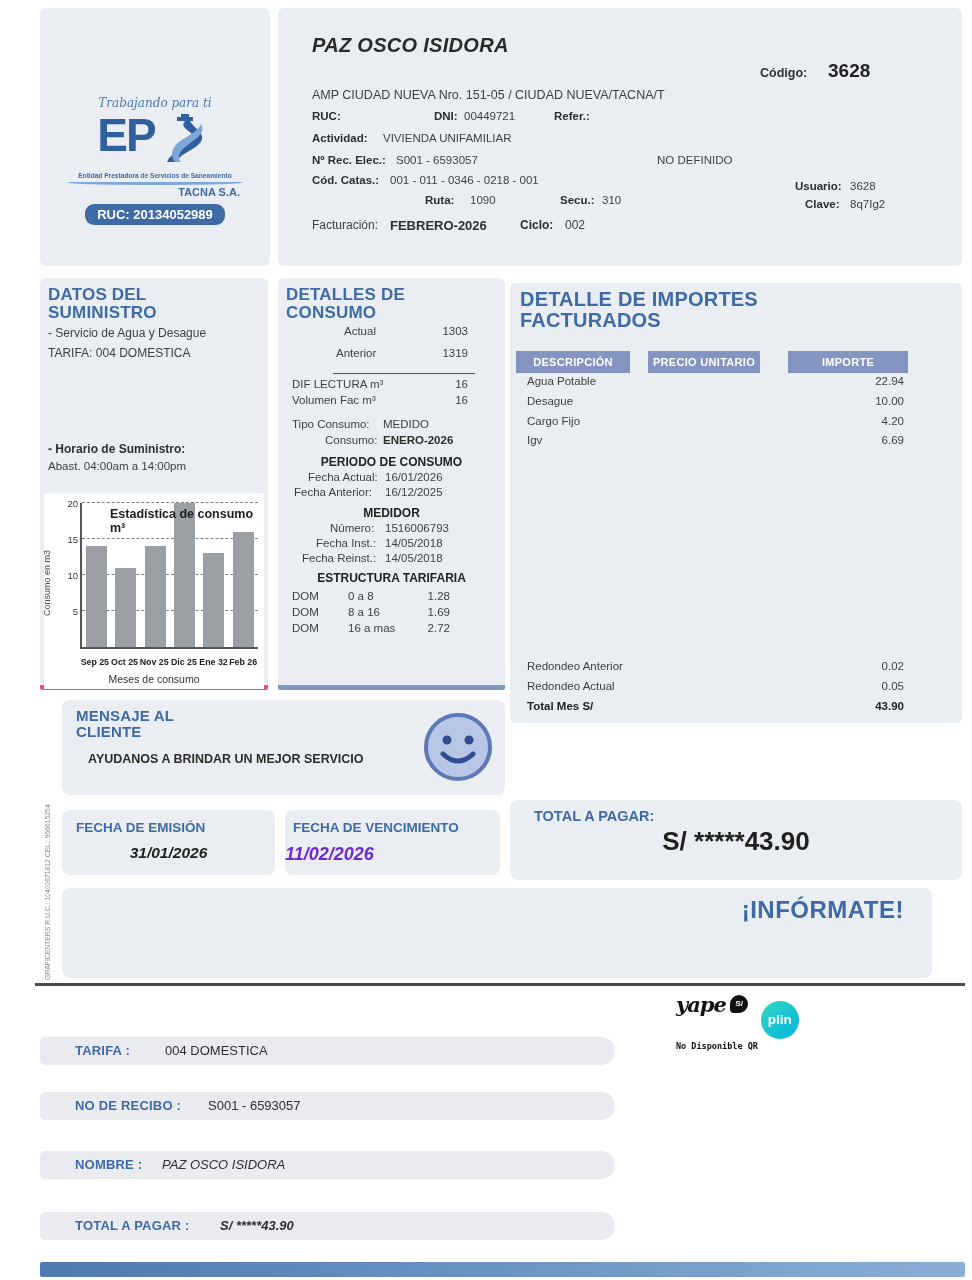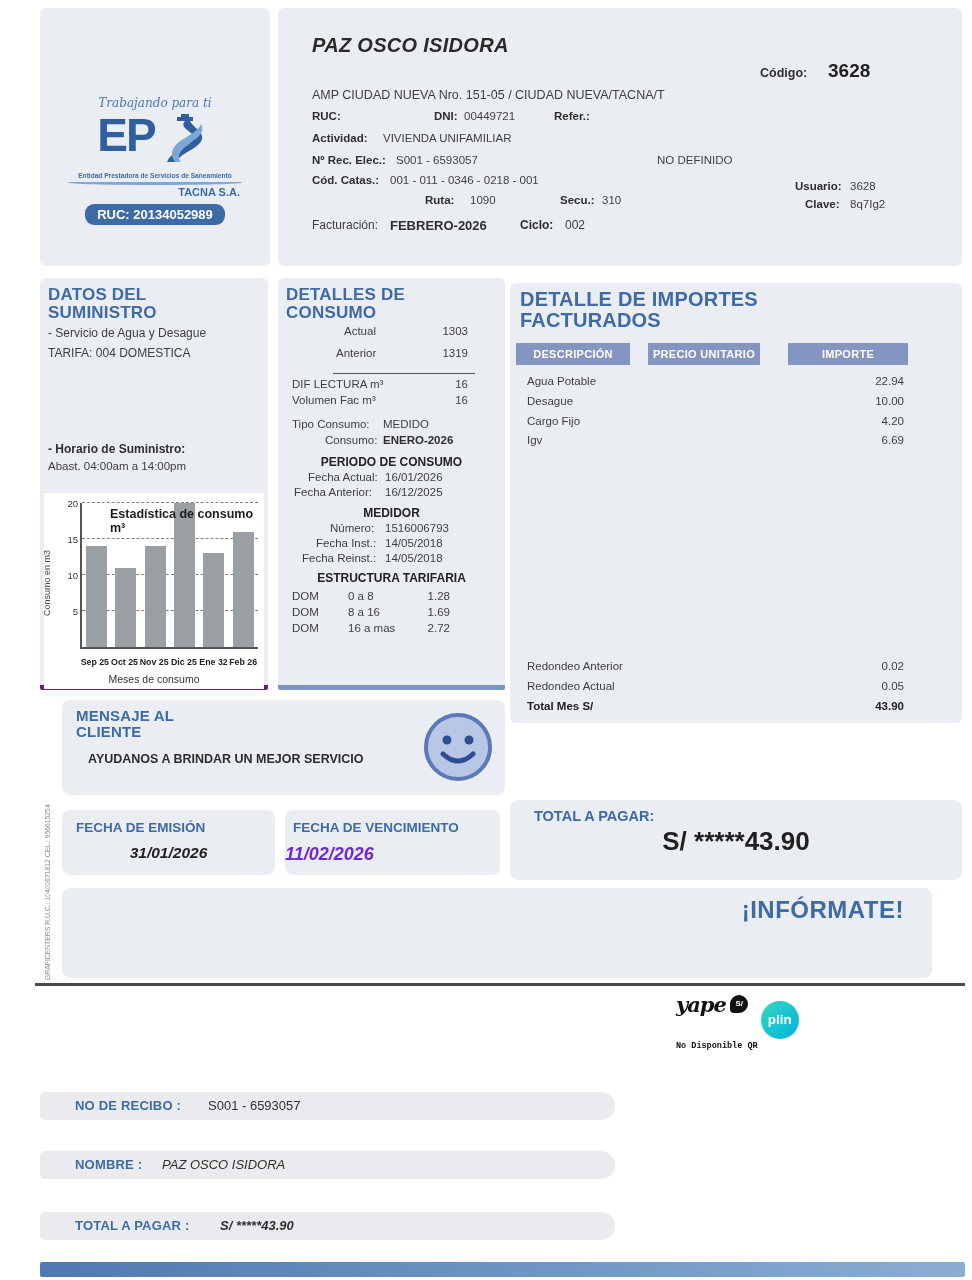--- a/index.html
+++ b/index.html
@@ -34,21 +34,21 @@
   .gridline { position:absolute; left:0; right:0; border-top:1px dashed #808080; }
   .ytick { position:absolute; right:100%; margin-right:4px; transform:translateY(50%); font-size:9.5px; color:#333; }
   .bars { position:absolute; left:0; right:0; top:0; bottom:0; display:flex; align-items:flex-end; justify-content:space-around; }
   .bar { width:21px; background:#9a9fa4; }
   .xticks { position:absolute; left:36px; right:6px; bottom:22px; display:flex; justify-content:space-around; }
   .xtick { font-size:8.8px; font-weight:bold; color:#222; width:30px; text-align:center; }
   .chart-title { position:absolute; left:28px; top:4px; font-size:12.5px; font-weight:bold; color:#1d1d1d; }
   .chart-xlabel { position:absolute; left:0; right:0; bottom:4px; text-align:center; font-size:10.5px; color:#333; }
 
   
-  .chip { position:absolute; top:0; background:#8495c1; color:#fff; font-weight:bold; font-size:11px;
+  .chip { position:absolute; top:8px; background:#8495c1; color:#fff; font-weight:bold; font-size:11px;
           text-align:center; padding:5px 0; letter-spacing:.3px; }
   .irow { position:absolute; left:0; right:0; height:20px; font-size:11.5px; color:#3f3f3f; }
   .irow .d { position:absolute; left:17px; }
   .irow .m { position:absolute; right:58px; }
 
   .stub-row { position:absolute; left:40px; width:575px; height:28px; background:#e9ebef;
               border-radius:5px 14px 14px 5px; }
   .stub-lab { position:absolute; left:35px; top:6px; font-size:13px; font-weight:bold; color:#3e6ba6; letter-spacing:.2px; }
   .stub-val { position:absolute; top:6px; font-size:13px; color:#2f2f2f; }
 
@@ -127,21 +127,21 @@
       <span class="val abs" style="left:572px;">8q7Ig2</span>
     </div>
     <div class="row" style="top:210px; font-size:12px;">
       <span class="val abs" style="left:34px;">Facturación:</span>
       <span class="lab abs" style="left:112px; font-size:13px;">FEBRERO-2026</span>
       <span class="lab abs" style="left:242px;">Ciclo:</span>
       <span class="val abs" style="left:287px;">002</span>
     </div>
   </div>
 
-  <div class="panel" style="left:40px; top:278px; width:228px; height:412px; border-bottom:5px solid #701a75; border-radius:6px 6px 2px 2px;">
+  <div class="panel" style="left:40px; top:278px; width:228px; height:412px; border-bottom:5px solid #ec4899; border-radius:6px 6px 2px 2px;">
     <div class="hdg abs" style="left:8px; top:8px; width:160px;">DATOS DEL SUMINISTRO</div>
     <div class="row" style="top:48px;">
         <span class="val abs" style="left:8px; font-size:12px;">- Servicio de Agua y Desague</span>
       </div>
     <div class="row" style="top:68px;">
         <span class="val abs" style="left:8px; font-size:12px;">TARIFA: 004 DOMESTICA</span>
       </div>
     <div class="row" style="top:164px;">
         <span class="lab abs" style="left:8px; font-size:12px;">- Horario de Suministro:</span>
       </div>
@@ -321,23 +321,27 @@
   </div>
 
   <div class="side-vertical">GRAFICENTERS   R.U.C.: 10400671812  CEL.: 956615254</div>
 
   <div class="tearline"></div>
 
   <div class="abs" style="left:676px; top:992px; width:150px;">
     <span style="font-family:'DejaVu Serif',serif; font-style:italic; font-weight:bold; font-size:21px; color:#111; letter-spacing:-1px;">yape</span>
     <span style="display:inline-block; width:18px; height:18px; background:#111; border-radius:50% 50% 50% 4px; color:#fff; font-size:8px; font-weight:bold; text-align:center; line-height:18px; vertical-align:6px;">S/</span>
     <span style="display:inline-block; width:38px; height:38px; margin-left:8px; border-radius:50%; background:linear-gradient(135deg,#35d6c2,#00b4de); color:#fff; font-weight:bold; font-size:13.5px; text-align:center; line-height:38px; vertical-align:-12px;">plin</span>
-    <div class="mono b" style="font-size:8.5px; color:#111; margin-top:2px;font-family:Liberation Mono, monospace;">No Disponible QR</div>
-  </div>
-
+    <div class="mono b" style="font-size:8.5px; color:#111; margin-top:2px;">No Disponible QR</div>
+  </div>
+
+  <div class="stub-row" style="top:1037px;">
+    <span class="stub-lab">TARIFA :</span>
+    <span class="stub-val" style="left:125px;">004 DOMESTICA</span>
+  </div>
   <div class="stub-row" style="top:1092px;">
     <span class="stub-lab">NO DE RECIBO :</span>
     <span class="stub-val" style="left:168px;">S001 - 6593057</span>
   </div>
   <div class="stub-row" style="top:1151px;">
     <span class="stub-lab">NOMBRE :</span>
     <span class="stub-val i" style="left:122px;">PAZ OSCO ISIDORA</span>
   </div>
   <div class="stub-row" style="top:1212px;">
     <span class="stub-lab">TOTAL A PAGAR :</span>

